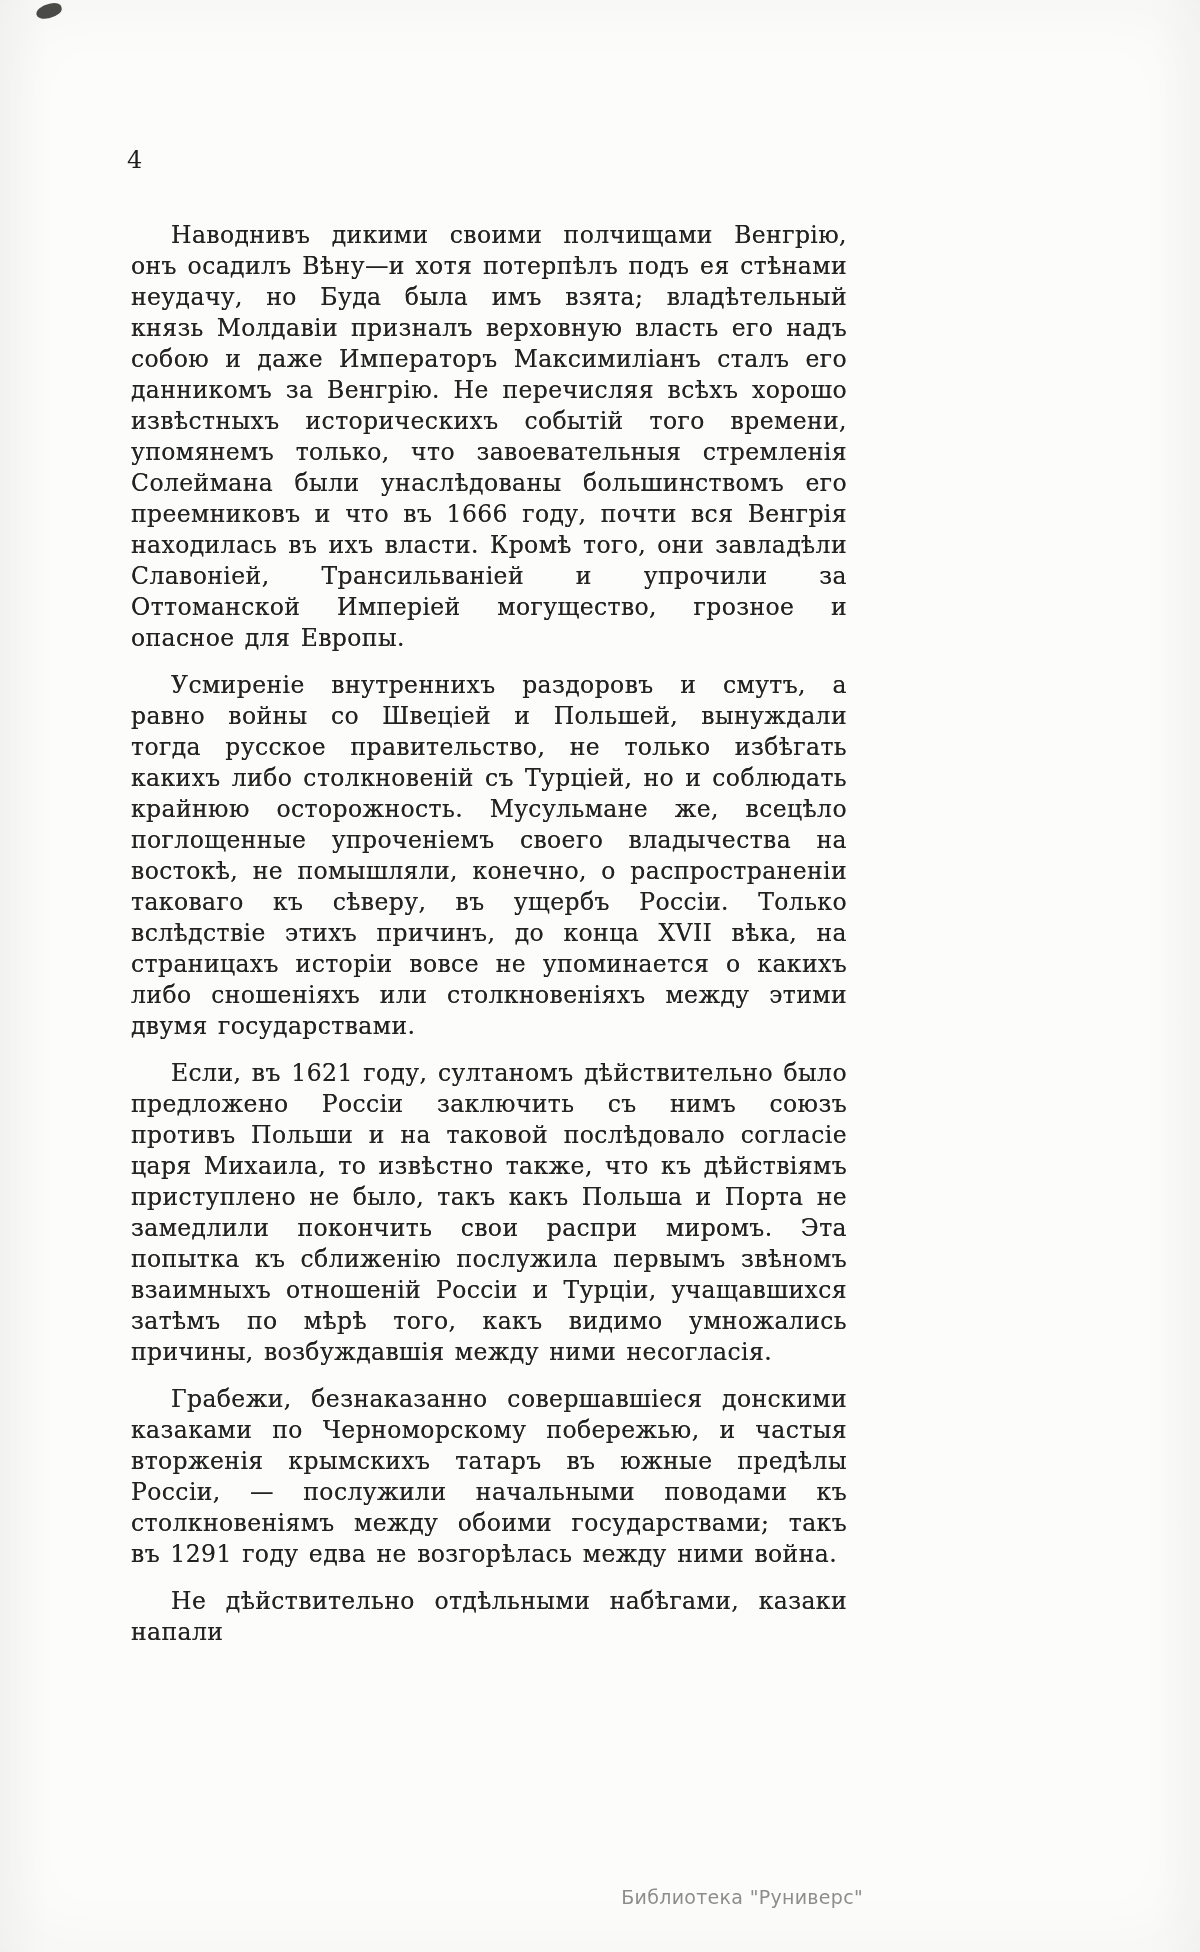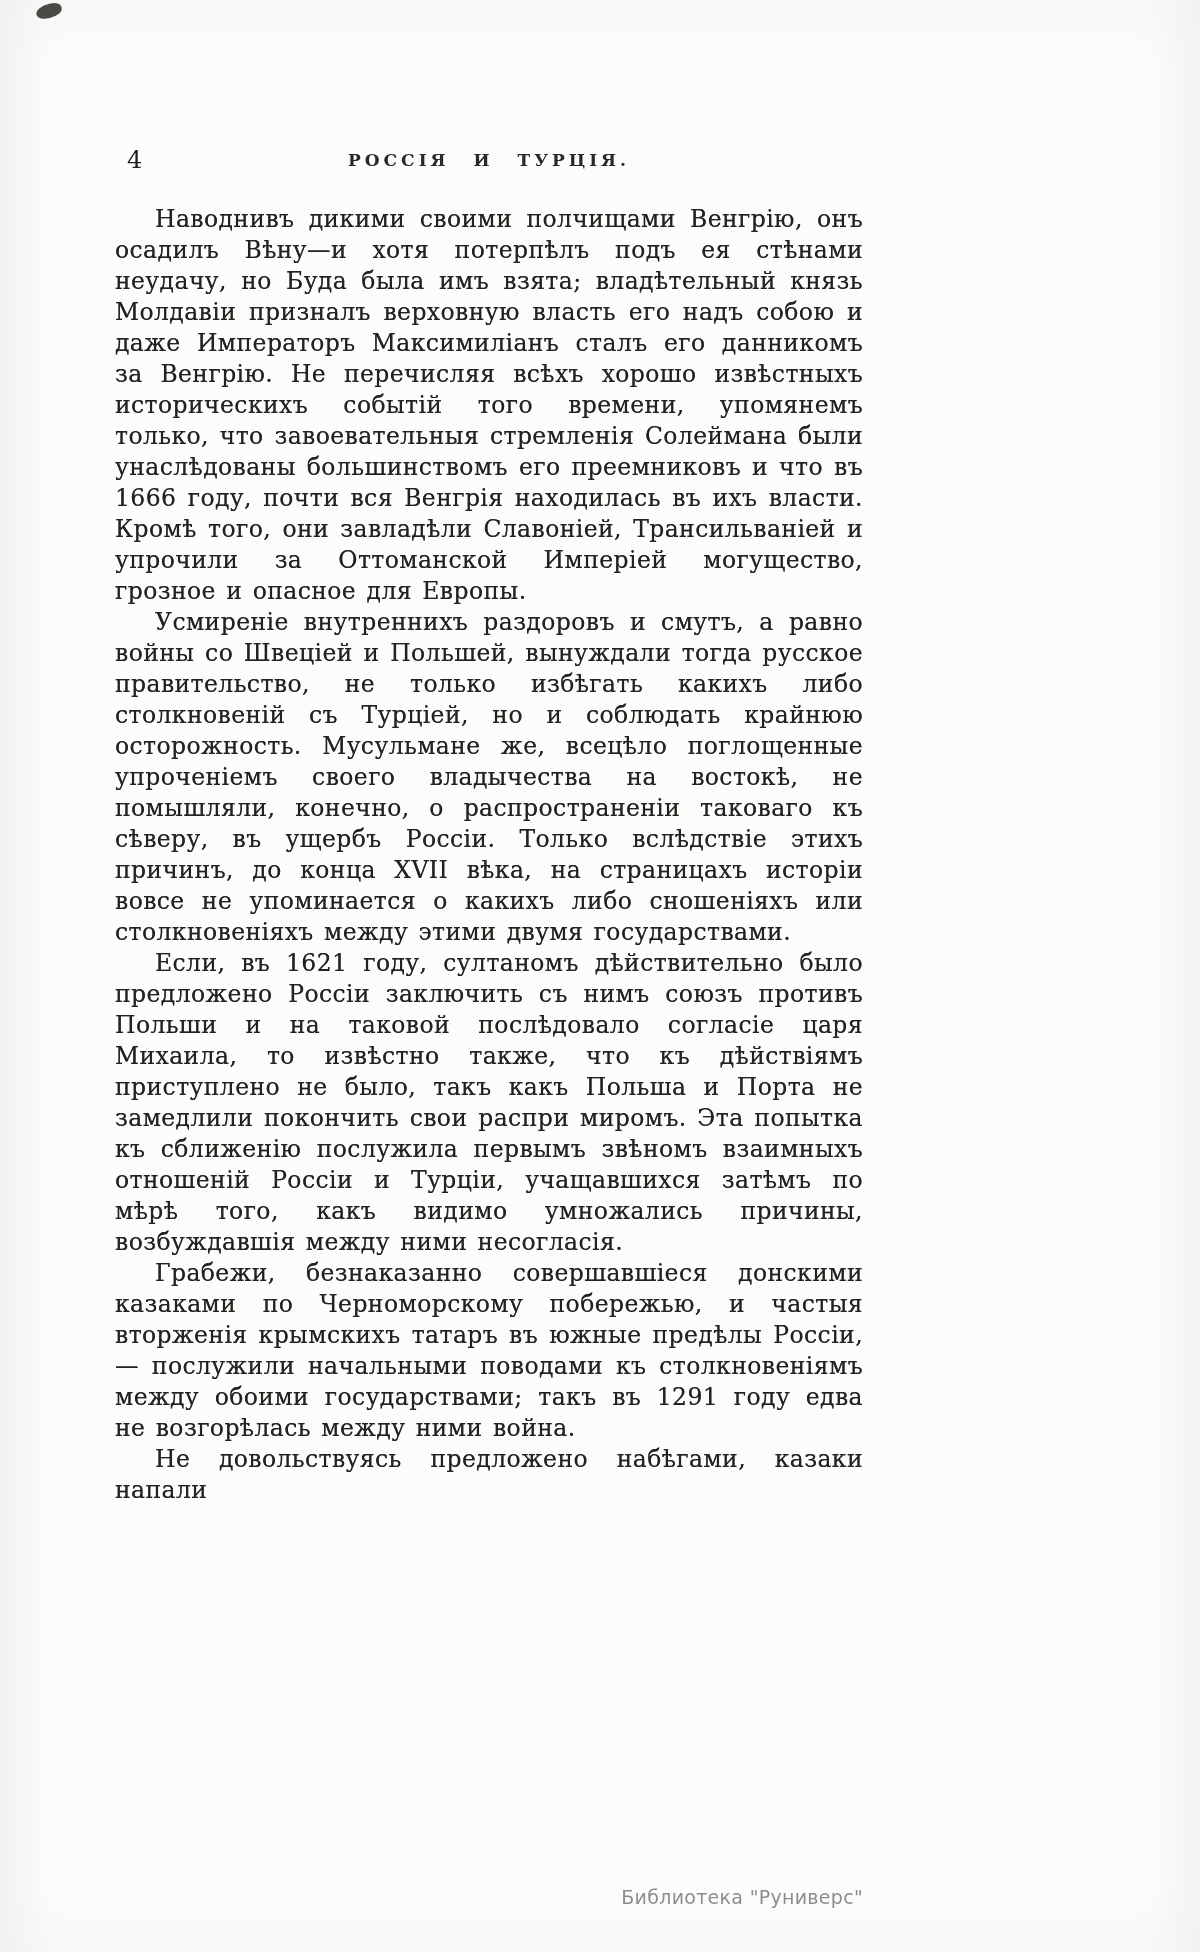--- a/index.html
+++ b/index.html
@@ -59,21 +59,21 @@
     word-spacing: 14px;
     color: #2a2927;
   }
   .body-text {
     position: absolute;
     top: 204px;
     left: 115px;
     width: 748px;
   }
   .body-text p {
-    margin: 0;
+    margin: 16px;
     font-size: 23.5px;
     line-height: 31px;
     text-align: justify;
     text-indent: 40px;
     letter-spacing: 0.4px;
     word-spacing: 2.5px;
     color: #232220;
     text-shadow: 0 0 0.45px rgba(20, 18, 16, 0.65);
   }
   .watermark {
@@ -90,26 +90,25 @@
 </style>
 </head>
 <body>
 
 <div class="scan">
 
   <div class="artifact"></div>
 
   <header class="running-head">
     <span class="page-number">4</span>
-    <div class="head-title">РОССІЯ И ТУРЦІЯ.</div>
   </header>
 
   <main class="body-text">
     <p class="para">Наводнивъ дикими своими полчищами Венгрію, онъ осадилъ Вѣну—и хотя потерпѣлъ подъ ея стѣнами неудачу, но Буда была имъ взята; владѣтельный князь Молдавіи призналъ верховную власть его надъ собою и даже Императоръ Максимиліанъ сталъ его данникомъ за Венгрію. Не перечисляя всѣхъ хорошо извѣстныхъ историческихъ событій того времени, упомянемъ только, что завоевательныя стремленія Солеймана были унаслѣдованы большинствомъ его преемниковъ и что въ 1666 году, почти вся Венгрія находилась въ ихъ власти. Кромѣ того, они завладѣли Славоніей, Трансильваніей и упрочили за Оттоманской Имперіей могущество, грозное и опасное для Европы.</p>
     <p class="para">Усмиреніе внутреннихъ раздоровъ и смутъ, а равно войны со Швеціей и Польшей, вынуждали тогда русское правительство, не только избѣгать какихъ либо столкновеній съ Турціей, но и соблюдать крайнюю осторожность. Мусульмане же, всецѣло поглощенные упроченіемъ своего владычества на востокѣ, не помышляли, конечно, о распространеніи таковаго къ сѣверу, въ ущербъ Россіи. Только вслѣдствіе этихъ причинъ, до конца XVII вѣка, на страницахъ исторіи вовсе не упоминается о какихъ либо сношеніяхъ или столкновеніяхъ между этими двумя государствами.</p>
     <p class="para">Если, въ 1621 году, султаномъ дѣйствительно было предложено Россіи заключить съ нимъ союзъ противъ Польши и на таковой послѣдовало согласіе царя Михаила, то извѣстно также, что къ дѣйствіямъ приступлено не было, такъ какъ Польша и Порта не замедлили покончить свои распри миромъ. Эта попытка къ сближенію послужила первымъ звѣномъ взаимныхъ отношеній Россіи и Турціи, учащавшихся затѣмъ по мѣрѣ того, какъ видимо умножались причины, возбуждавшія между ними несогласія.</p>
     <p class="para">Грабежи, безнаказанно совершавшіеся донскими казаками по Черноморскому побережью, и частыя вторженія крымскихъ татаръ въ южные предѣлы Россіи, — послужили начальными поводами къ столкновеніямъ между обоими государствами; такъ въ 1291 году едва не возгорѣлась между ними война.</p>
-    <p class="para">Не довольствуясь предложено набѣгами, казаки напали</p>
+    <p class="para">Не дѣйствительно отдѣльными набѣгами, казаки напали</p>
   </main>
 
   <div class="watermark">Библиотека "Руниверс"</div>
 
 </div>
 
 </body></html>

